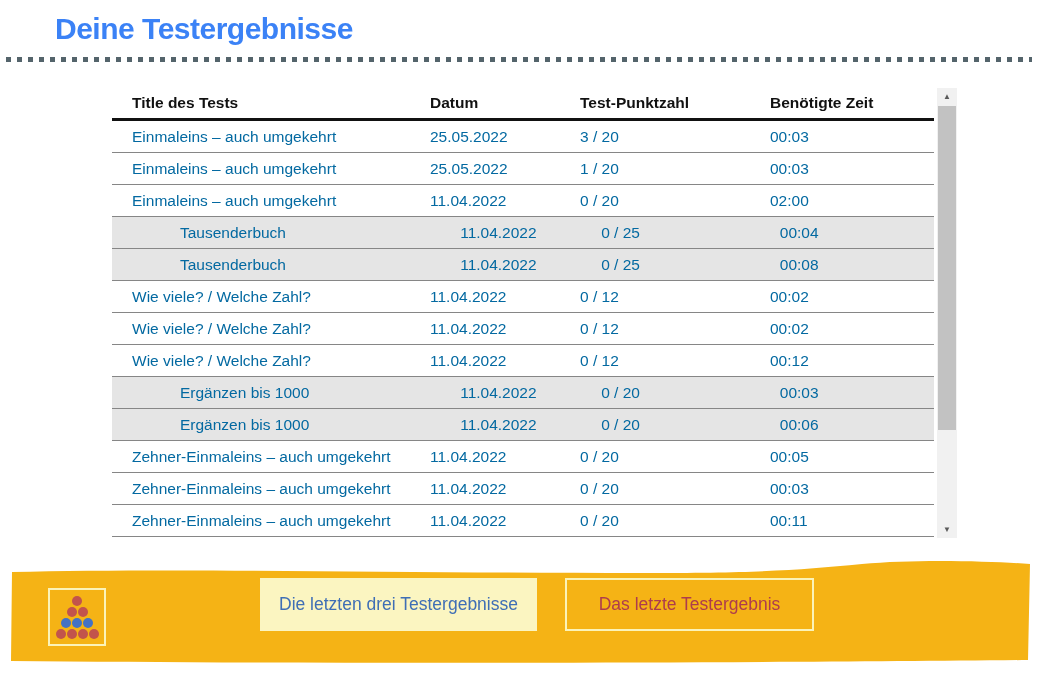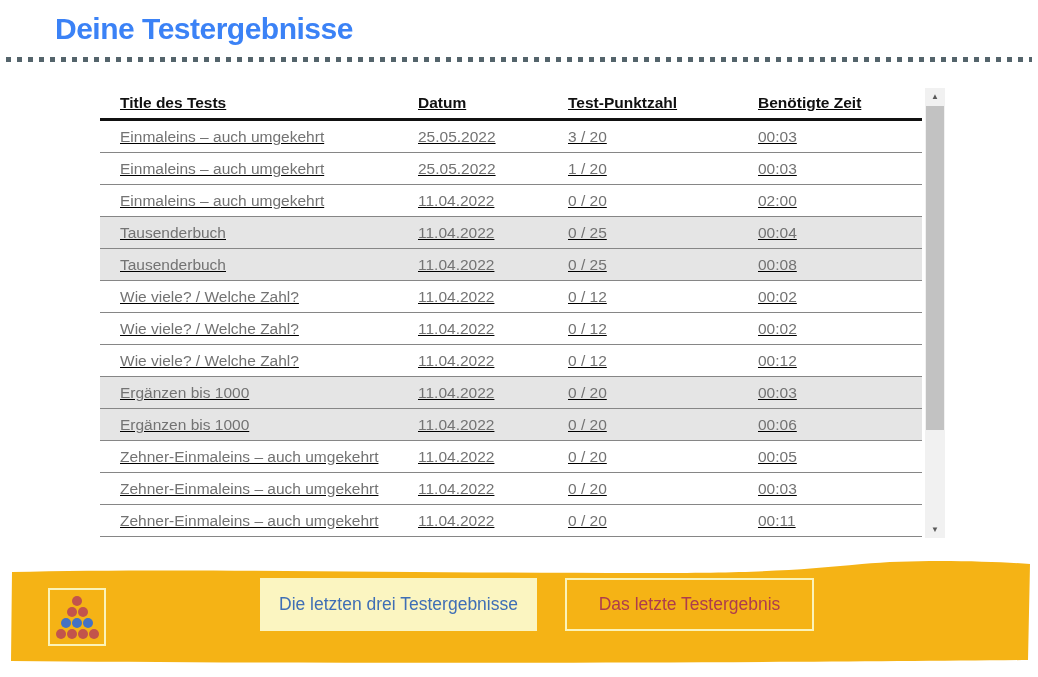--- a/index.html
+++ b/index.html
@@ -10,37 +10,36 @@
     position: absolute; left: 55px; top: 12px;
     font-size: 30px; font-weight: 700; color: #3b82f6;
     letter-spacing: -0.5px;
   }
   .dotted-rule {
     position: absolute; left: 6px; top: 57px; width: 1026px; height: 5px;
     background-image: repeating-linear-gradient(to right, #54646b 0 5px, transparent 5px 11px);
   }
 
   .table-wrap {
-    position: absolute; left: 100px; top: 88px; width: 845px; height: 450px;
+    position: absolute; left: 112px; top: 88px; width: 845px; height: 450px;
     display: flex;
-    text-decoration: underline;
   }
   .results-table { width: 822px; }
   .t-header {
     display: flex; height: 33px; align-items: center;
     border-bottom: 3px solid #111111;
     font-weight: 700; font-size: 15.5px; color: #111111;
   }
   .t-row {
     display: flex; height: 32px; align-items: center;
     border-bottom: 1px solid #868686;
-    font-size: 15.5px; color: #737373;
+    font-size: 15.5px; color: #0369a1;
     background: #ffffff;
   }
-  .t-row.shaded { background: #e5e5e5; }
+  .t-row.shaded { background: #e5e5e5; padding-left: 48px; }
   .c-title { width: 318px; padding-left: 20px; }
   .c-date  { width: 150px; }
   .c-score { width: 190px; }
   .c-time  { width: 164px; }
 
   .scrollbar {
     width: 20px; height: 450px; margin-left: 3px;
     background: #f1f1f1; position: relative;
   }
   .sb-arrow {

